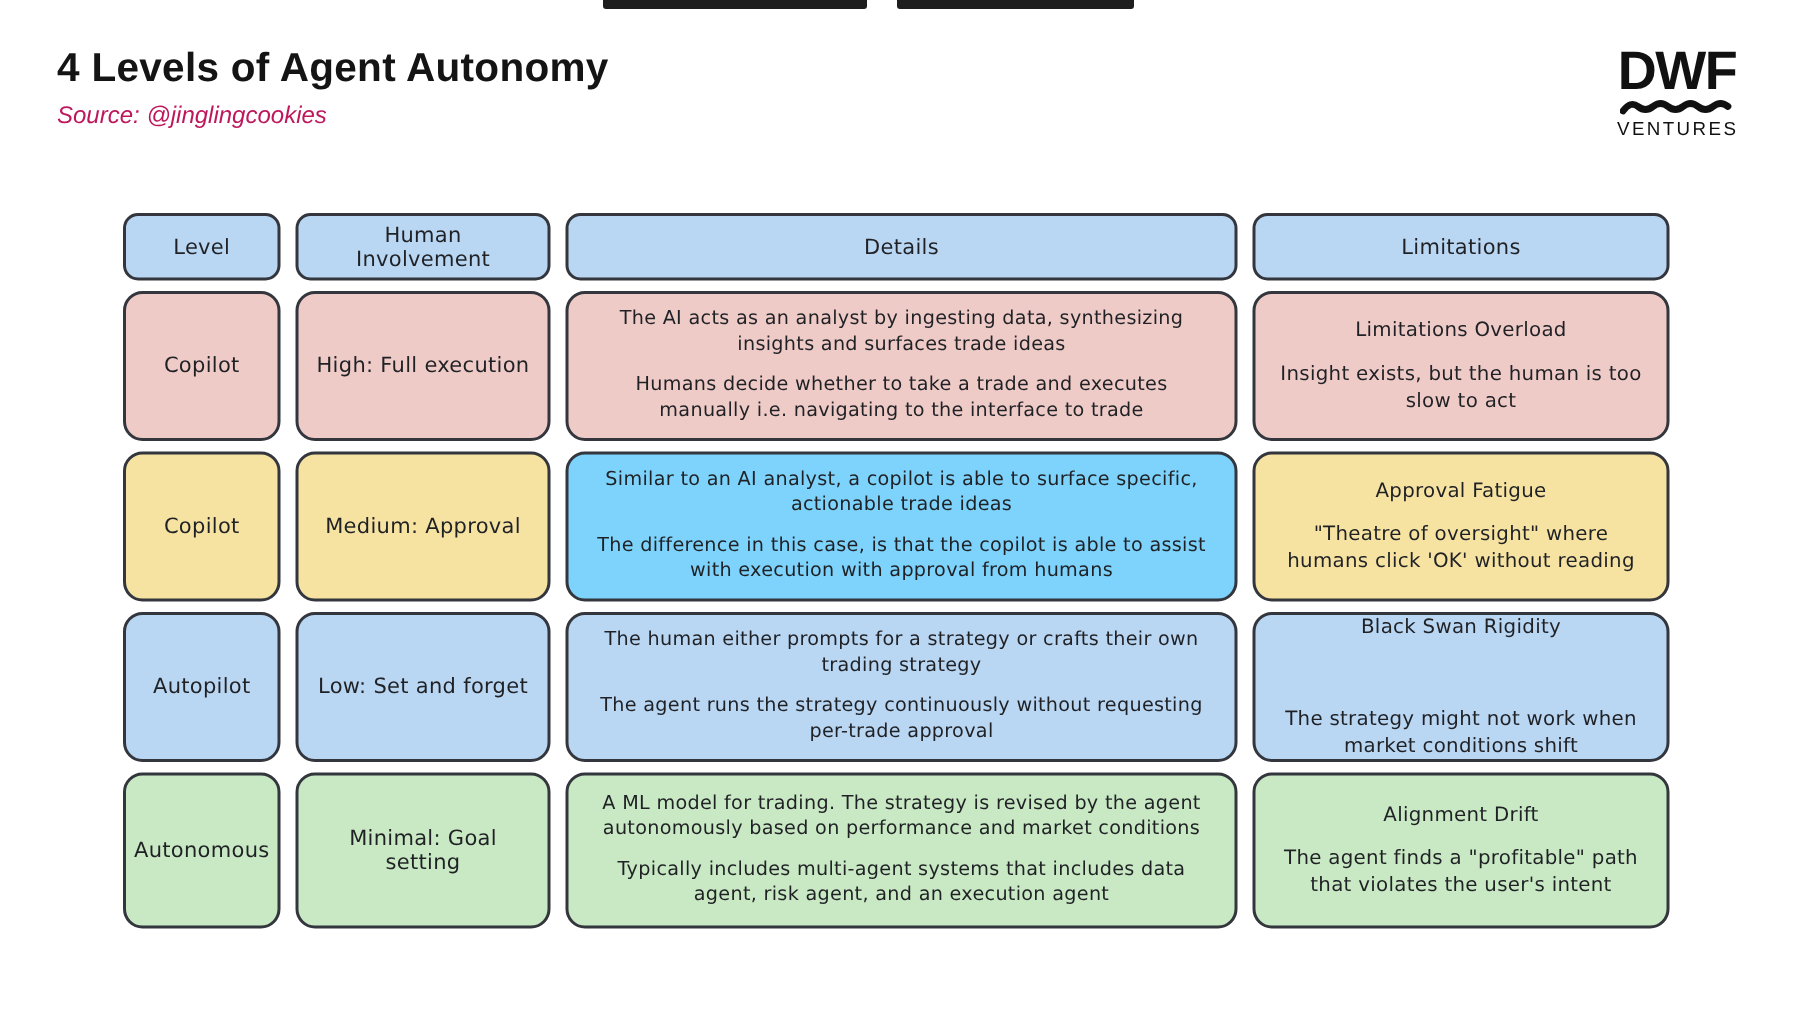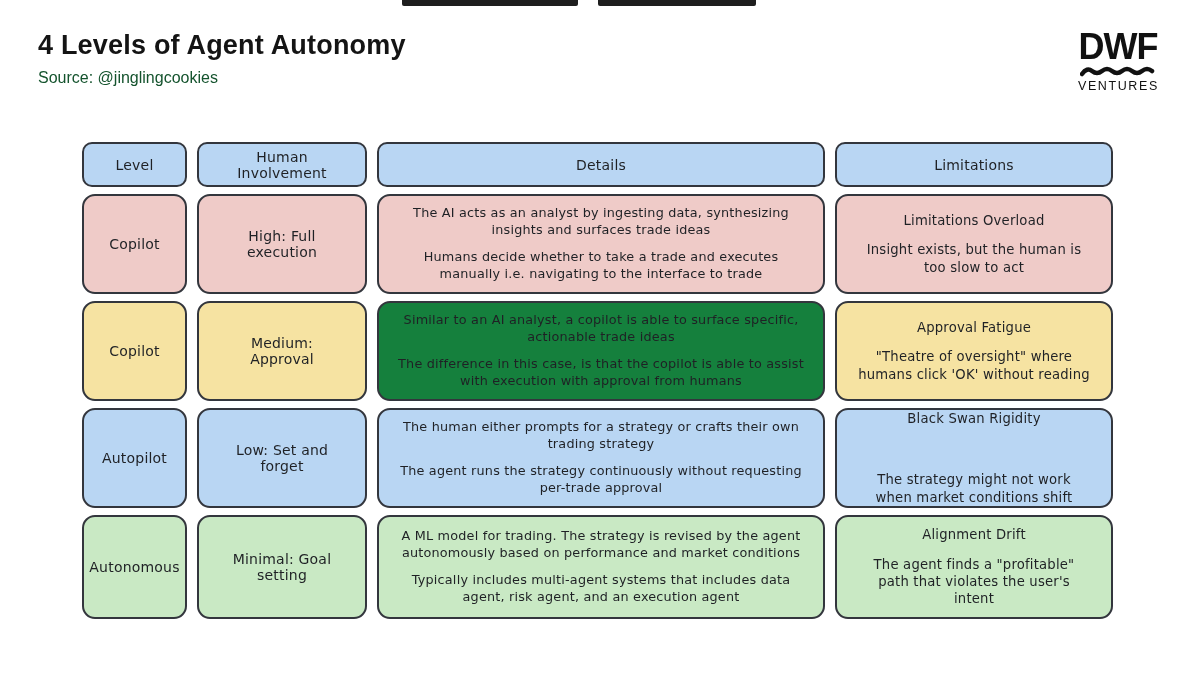--- a/index.html
+++ b/index.html
@@ -12,21 +12,21 @@
   .top-bar.left{left:402px;width:176px;}
   .top-bar.right{left:598px;width:158px;}
   
   .page-head{position:absolute;left:38px;top:30px;}
   .page-title{
     margin:0;font-family:"Liberation Sans","DejaVu Sans",sans-serif;
     font-size:27px;font-weight:600;color:#141414;letter-spacing:.2px;
   }
   .page-source{
     margin:8px 0 0 0;font-family:"Liberation Sans","DejaVu Sans",sans-serif;
-    font-size:16px;color:#14532d;
+    font-size:16px;color:#be185d;font-style:italic;
   }
   
   .logo{position:absolute;right:42px;top:30px;width:80px;text-align:center;color:#111;}
   .logo-dwf{
     font-family:"Liberation Sans","DejaVu Sans",sans-serif;font-weight:bold;
     font-size:36px;line-height:34px;letter-spacing:-1px;
   }
   .logo-wave{display:block;margin:1px auto 2px auto;}
   .logo-sub{
     font-family:"Liberation Sans","DejaVu Sans",sans-serif;font-size:12.5px;
@@ -35,21 +35,21 @@
   
   .table{
     position:absolute;left:82px;top:142px;display:grid;
     grid-template-columns:105px 170px 448px 278px;
     grid-template-rows:45px 100px 100px 100px 104px;
     column-gap:10px;row-gap:7px;
   }
   .cell{
     border:2px solid #33363d;border-radius:13px;
     display:flex;flex-direction:column;align-items:center;justify-content:center;
-    text-align:center;color:#1f2125;padding:4px 20px;box-sizing:border-box;
+    text-align:center;color:#1f2125;padding:4px 12px;box-sizing:border-box;
     letter-spacing:.2px;
   }
   .cell.head{font-size:14px;border-radius:10px;}
   .cell.small{font-size:14px;}
   .cell.details{font-size:12.8px;line-height:1.32;padding:4px 16px;}
   .cell.details p{margin:5px 0;}
   .cell.limit{font-size:13.2px;line-height:1.32;}
   .cell.limit .lim-title{margin:0 0 12px 0;}
   .cell.limit .lim-text{margin:0;}
 </style>
@@ -87,21 +87,21 @@
       <p>The AI acts as an analyst by ingesting data, synthesizing insights and surfaces trade ideas</p>
       <p>Humans decide whether to take a trade and executes manually i.e. navigating to the interface to trade</p>
     </div>
     <div class="cell limit" style="background-color: rgb(239, 203, 200);">
       <p class="lim-title">Limitations Overload</p>
       <p class="lim-text">Insight exists, but the human is too slow to act</p>
     </div>
 
     <div class="cell small" style="background-color: rgb(246, 227, 162);">Copilot</div>
     <div class="cell small" style="background-color: rgb(246, 227, 162); text-align: center;">Medium: Approval</div>
-    <div class="cell details" style="background-color: #15803d;">
+    <div class="cell details" style="background-color: #7dd3fc;">
       <p>Similar to an AI analyst, a copilot is able to surface specific, actionable trade ideas</p>
       <p>The difference in this case, is that the copilot is able to assist with execution with approval from humans</p>
     </div>
     <div class="cell limit" style="background-color: rgb(246, 227, 162); align-items: center;">
       <p class="lim-title">Approval Fatigue</p>
       <p class="lim-text">"Theatre of oversight" where humans click 'OK' without reading</p>
     </div>
 
     <div class="cell small" style="background-color: rgb(185, 214, 243);">Autopilot</div>
     <div class="cell small" style="background-color: rgb(185, 214, 243);">Low: Set and forget</div>

